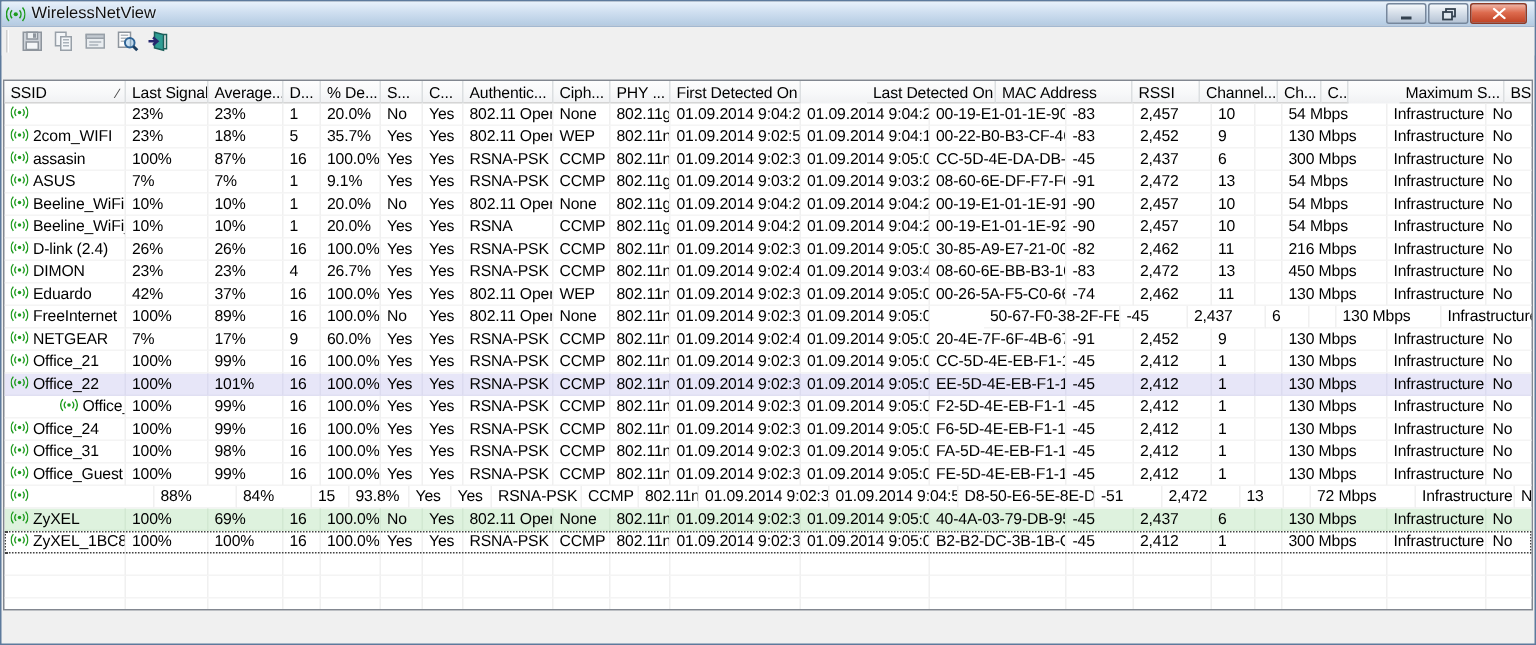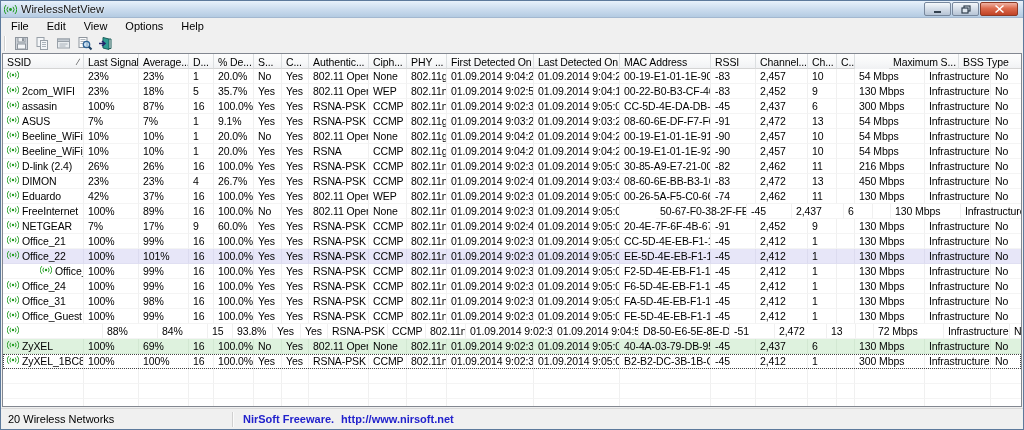--- a/index.html
+++ b/index.html
@@ -100,27 +100,20 @@
         </svg>
       </div>
       <div class="win-btn close">
         <svg width="9" height="8" viewBox="0 0 9 8">
             <path d="M1 0 L4.5 3 L8 0 L9 1 L5.5 4 L9 7 L8 8 L4.5 5 L1 8 L0 7 L3.5 4 L0 1 Z" fill="#fff"></path>
           </svg>
       </div>
     </div>
   </div>
 
-  <div class="menubar">
-    <span class="menu-item">File</span>
-    <span class="menu-item">Edit</span>
-    <span class="menu-item">View</span>
-    <span class="menu-item">Options</span>
-    <span class="menu-item">Help</span>
-  </div>
 
   <div class="toolbar">
     <div class="tb-sep"></div>
     <div class="tb-btn">
       <svg width="15" height="15" viewBox="0 0 15 15">
         <rect x="1.5" y="1.5" width="12" height="12" fill="#cdd2d8" stroke="#8e959d"></rect>
         <rect x="4" y="1.5" width="7" height="4.5" fill="#eef1f3" stroke="#8e959d"></rect>
         <rect x="8" y="2.2" width="2" height="3" fill="#8e959d"></rect>
         <rect x="3.5" y="8" width="8" height="5" fill="#f4f6f8" stroke="#8e959d"></rect>
       </svg>
@@ -186,21 +179,21 @@
         </div>
         <div class="lv-hcell" style="width: 38px;">
           <span>Ciph...</span>
         </div>
         <div class="lv-hcell" style="width: 40px;">
           <span>PHY ...</span>
         </div>
         <div class="lv-hcell" style="width: 87px;">
           <span>First Detected On</span>
         </div>
-        <div class="lv-hcell" style="width: 86px;">
+        <div class="lv-hcell" style="width: 86px; margin-left: 44px;">
           <span>Last Detected On</span>
         </div>
         <div class="lv-hcell" style="width: 91px;">
           <span>MAC Address</span>
         </div>
         <div class="lv-hcell" style="width: 45px;">
           <span>RSSI</span>
         </div>
         <div class="lv-hcell" style="width: 52px;">
           <span>Channel...</span>
@@ -904,22 +897,14 @@
           <div class="lv-cell" style="width: 52px;"></div>
           <div class="lv-cell" style="width: 29px;"></div>
           <div class="lv-cell" style="width: 18px;"></div>
           <div class="lv-cell" style="width: 70px;"></div>
           <div class="lv-cell" style="width: 66px;"></div>
           <div class="lv-cell" style="width: 36px;"></div>
         </div>
       </div>
   </div>
 
-  <div class="statusbar">
-    <div class="sb-left">20 Wireless Networks</div>
-    <div class="sb-sep"></div>
-    <div class="sb-brand">
-      <span>NirSoft Freeware.</span>
-      <a class="sb-link" href="#">http://www.nirsoft.net</a>
-    </div>
-  </div>
 
 </div>
 
 </body></html>

